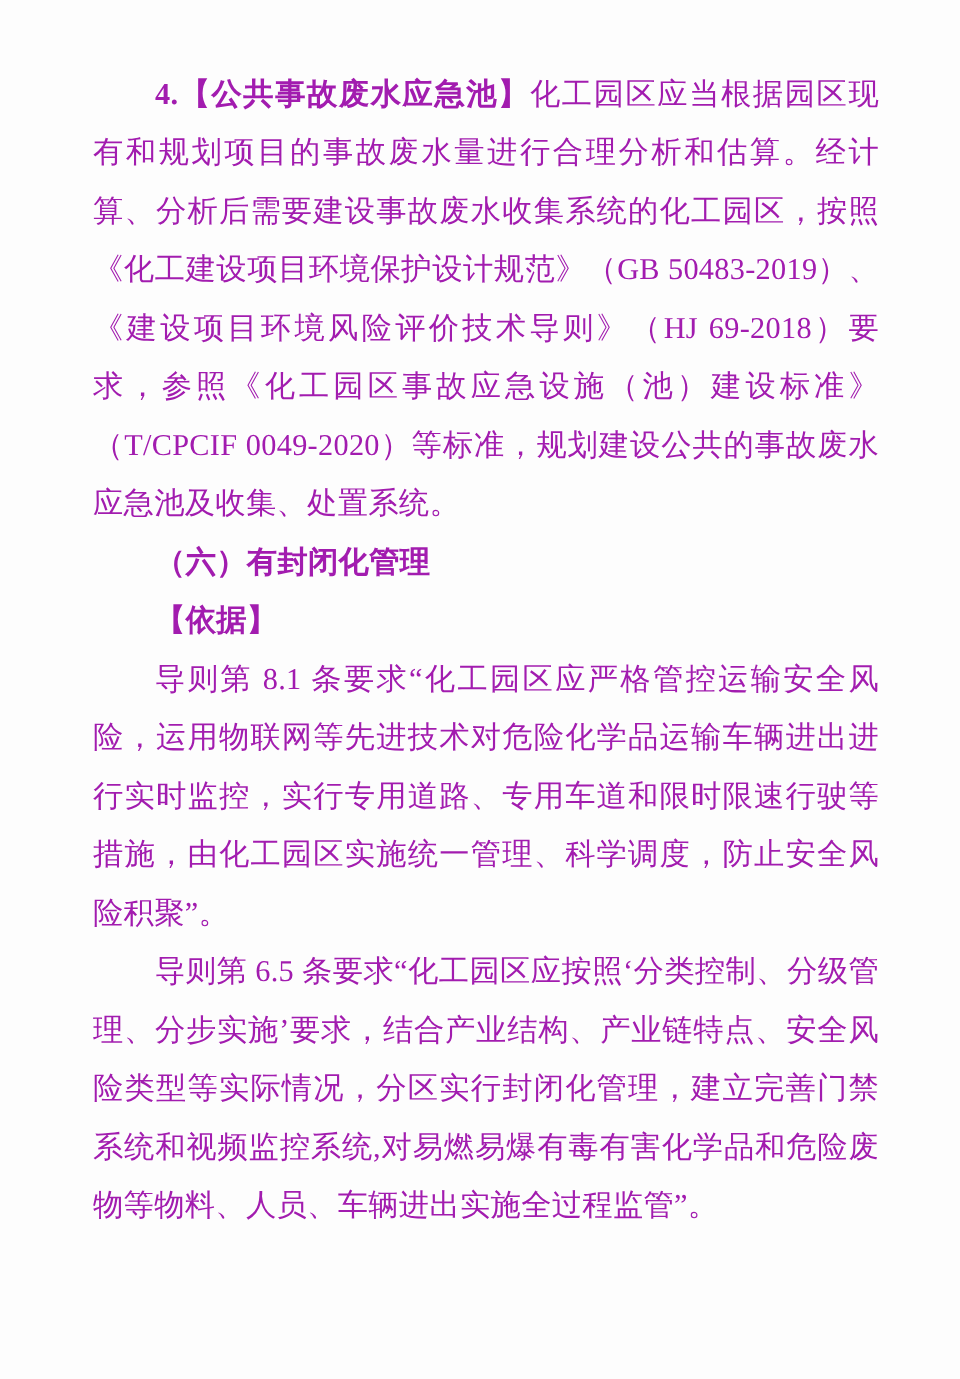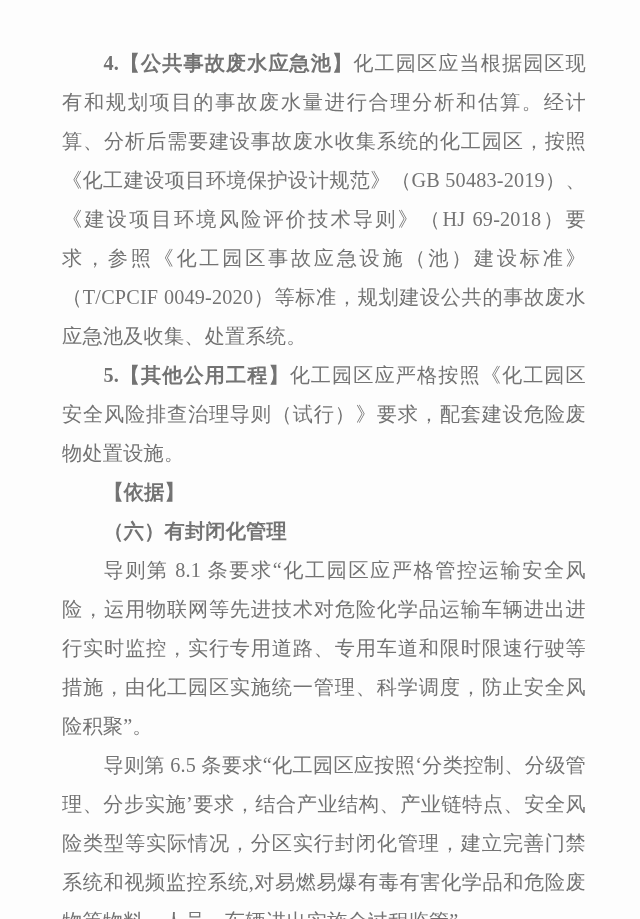--- a/index.html
+++ b/index.html
@@ -22,37 +22,36 @@
     box-sizing: border-box;
     padding: 44px 54px 20px 62px;
   }
   .para {
     font-size: 20.2px;
     line-height: 39px;
     text-align: justify;
     text-justify: inter-ideograph;
     margin: 0;
     letter-spacing: 0.2px;
-    color: #737373;
+    color: #a21caf;
   }
   .indent {
     text-indent: 2.05em;
   }
   .bold {
     font-weight: bold;
   }
   .para + .para {
     margin-top: 0px;
   }
 </style>
 </head>
 <body>
 
 <div id="page">
   <div id="body-text">
       <p class="para indent"><span class="bold">4.【公共事故废水应急池】</span><span>化工园区应当根据园区现有和规划项目的事故废水量进行合理分析和估算。经计算、分析后需要建设事故废水收集系统的化工园区，按照《化工建设项目环境保护设计规范》（GB 50483-2019）、《建设项目环境风险评价技术导则》（HJ 69-2018）要求，参照《化工园区事故应急设施（池）建设标准》（T/CPCIF 0049-2020）等标准，规划建设公共的事故废水应急池及收集、处置系统。</span></p>
-      <p class="para indent"><span class="bold">5.【其他公用工程】</span><span>化工园区应严格按照《化工园区安全风险排查治理导则（试行）》要求，配套建设危险废物处置设施。</span></p>
+      <p class="para indent"><span class="bold">（六）有封闭化管理</span></p>
       <p class="para indent"><span class="bold">【依据】</span></p>
-      <p class="para indent"><span class="bold">（六）有封闭化管理</span></p>
       <p class="para indent"><span>导则第 8.1 条要求“化工园区应严格管控运输安全风险，运用物联网等先进技术对危险化学品运输车辆进出进行实时监控，实行专用道路、专用车道和限时限速行驶等措施，由化工园区实施统一管理、科学调度，防止安全风险积聚”。</span></p>
       <p class="para indent"><span>导则第 6.5 条要求“化工园区应按照‘分类控制、分级管理、分步实施’要求，结合产业结构、产业链特点、安全风险类型等实际情况，分区实行封闭化管理，建立完善门禁系统和视频监控系统,对易燃易爆有毒有害化学品和危险废物等物料、人员、车辆进出实施全过程监管”。</span></p>
     </div>
 </div>
 
 </body></html>

